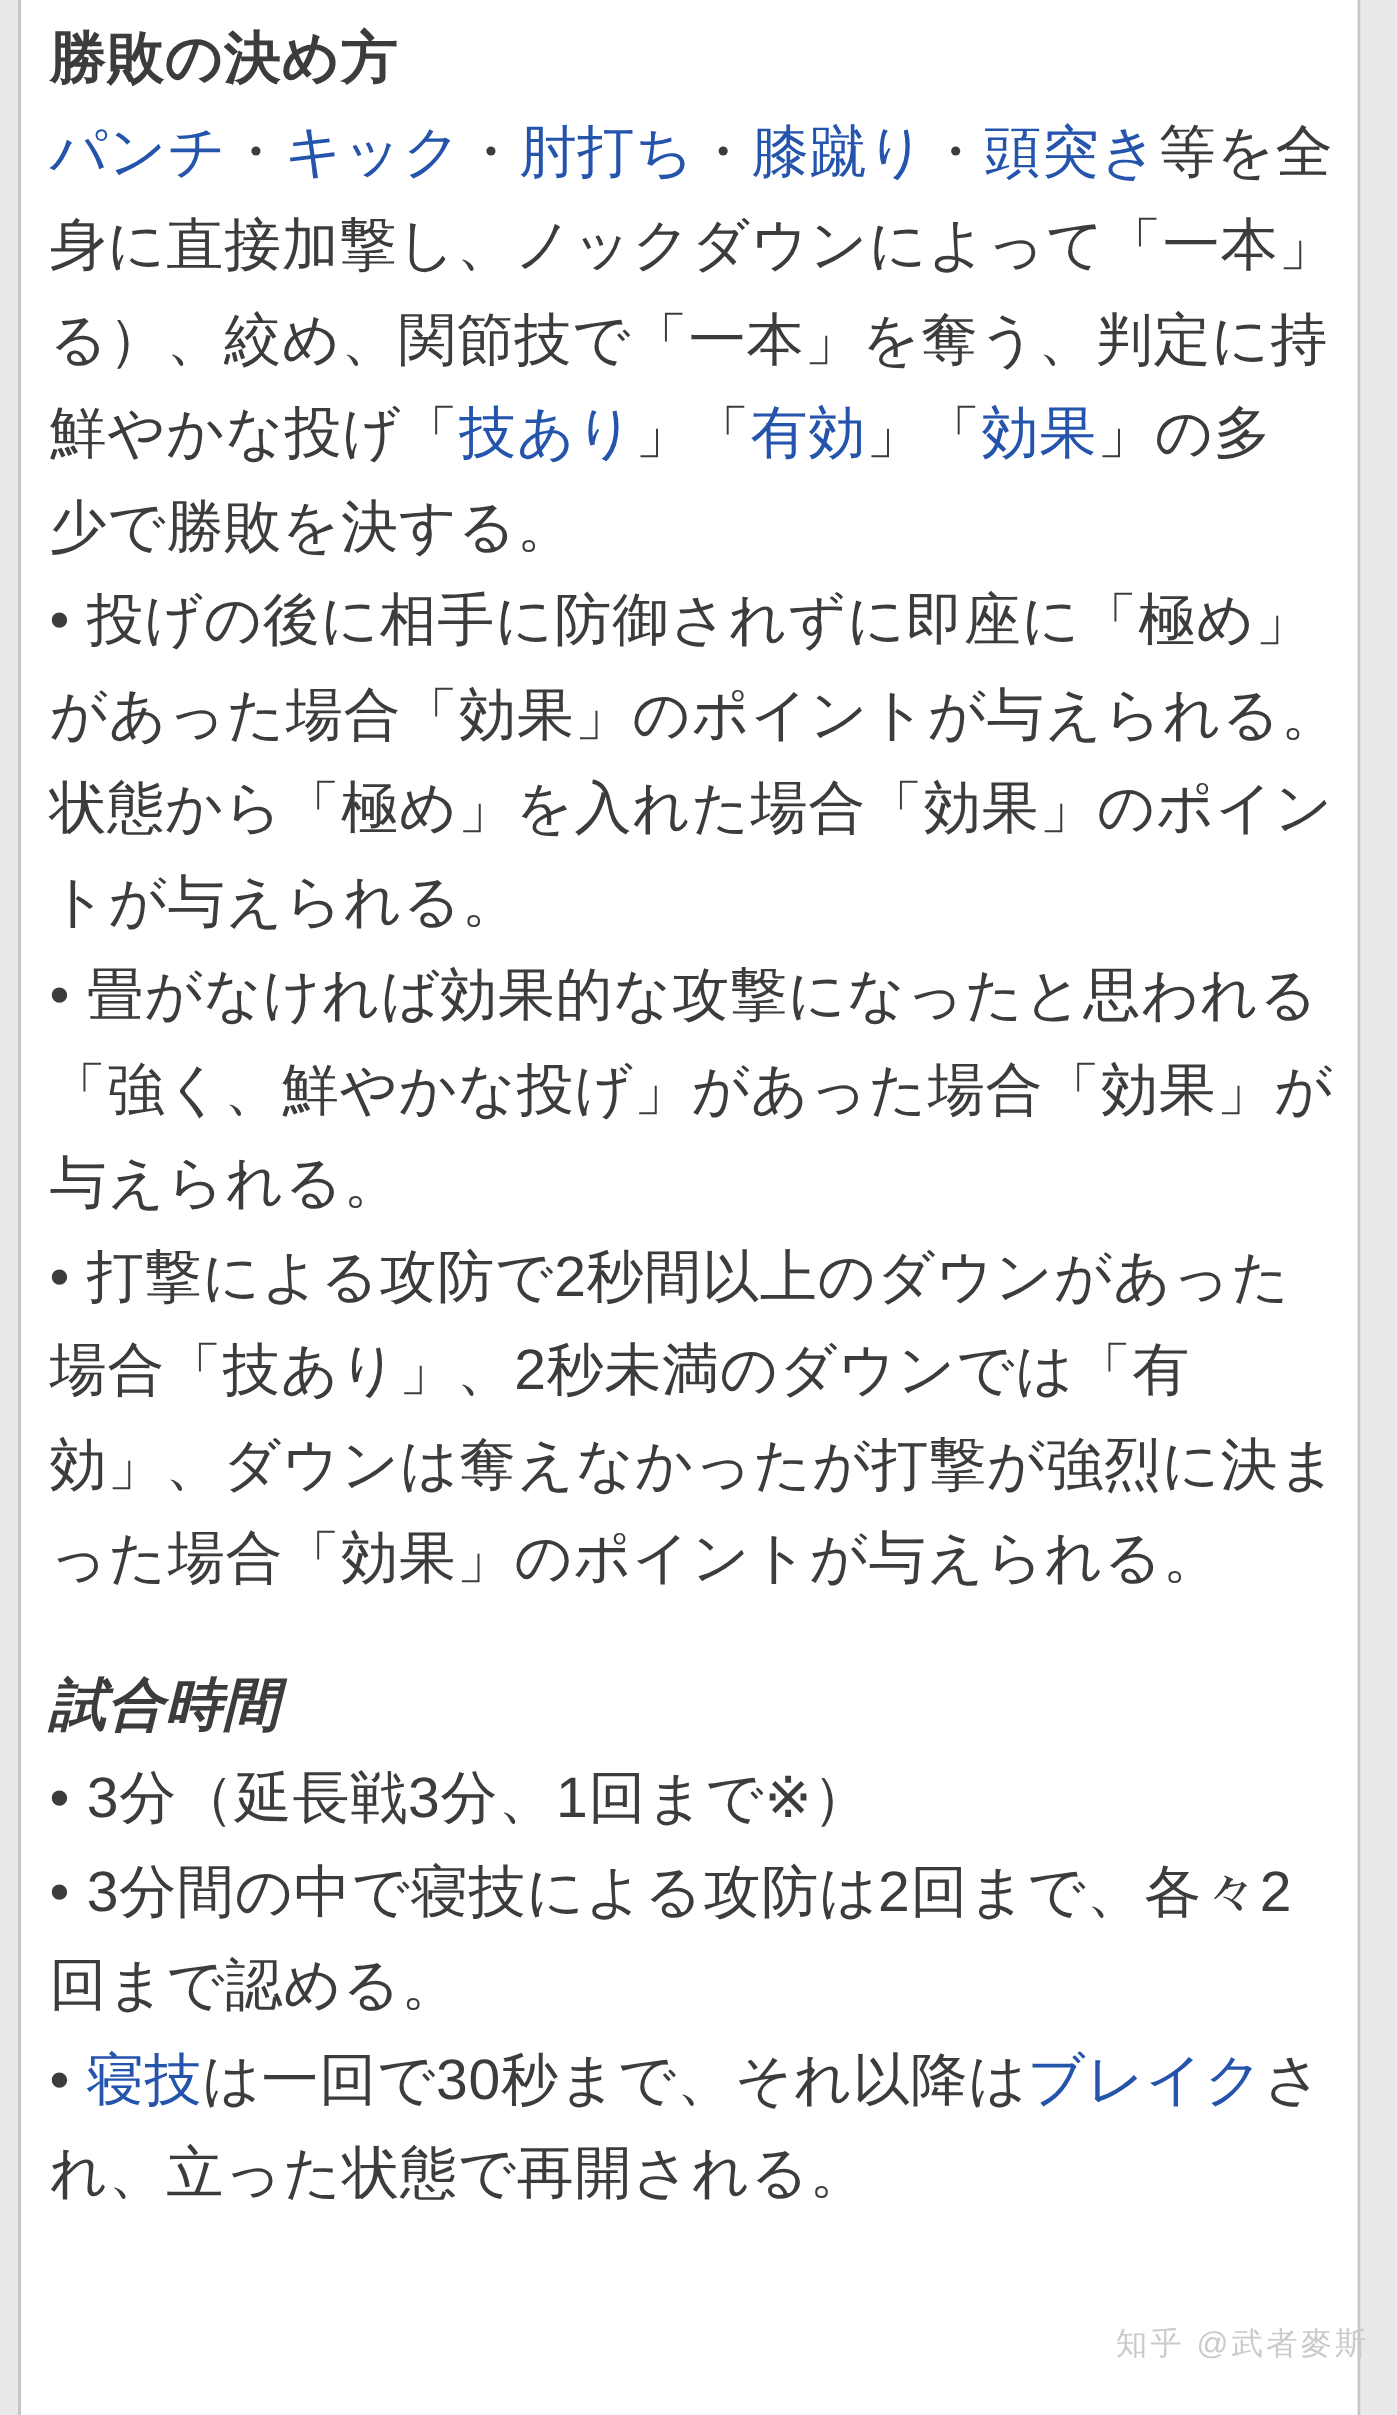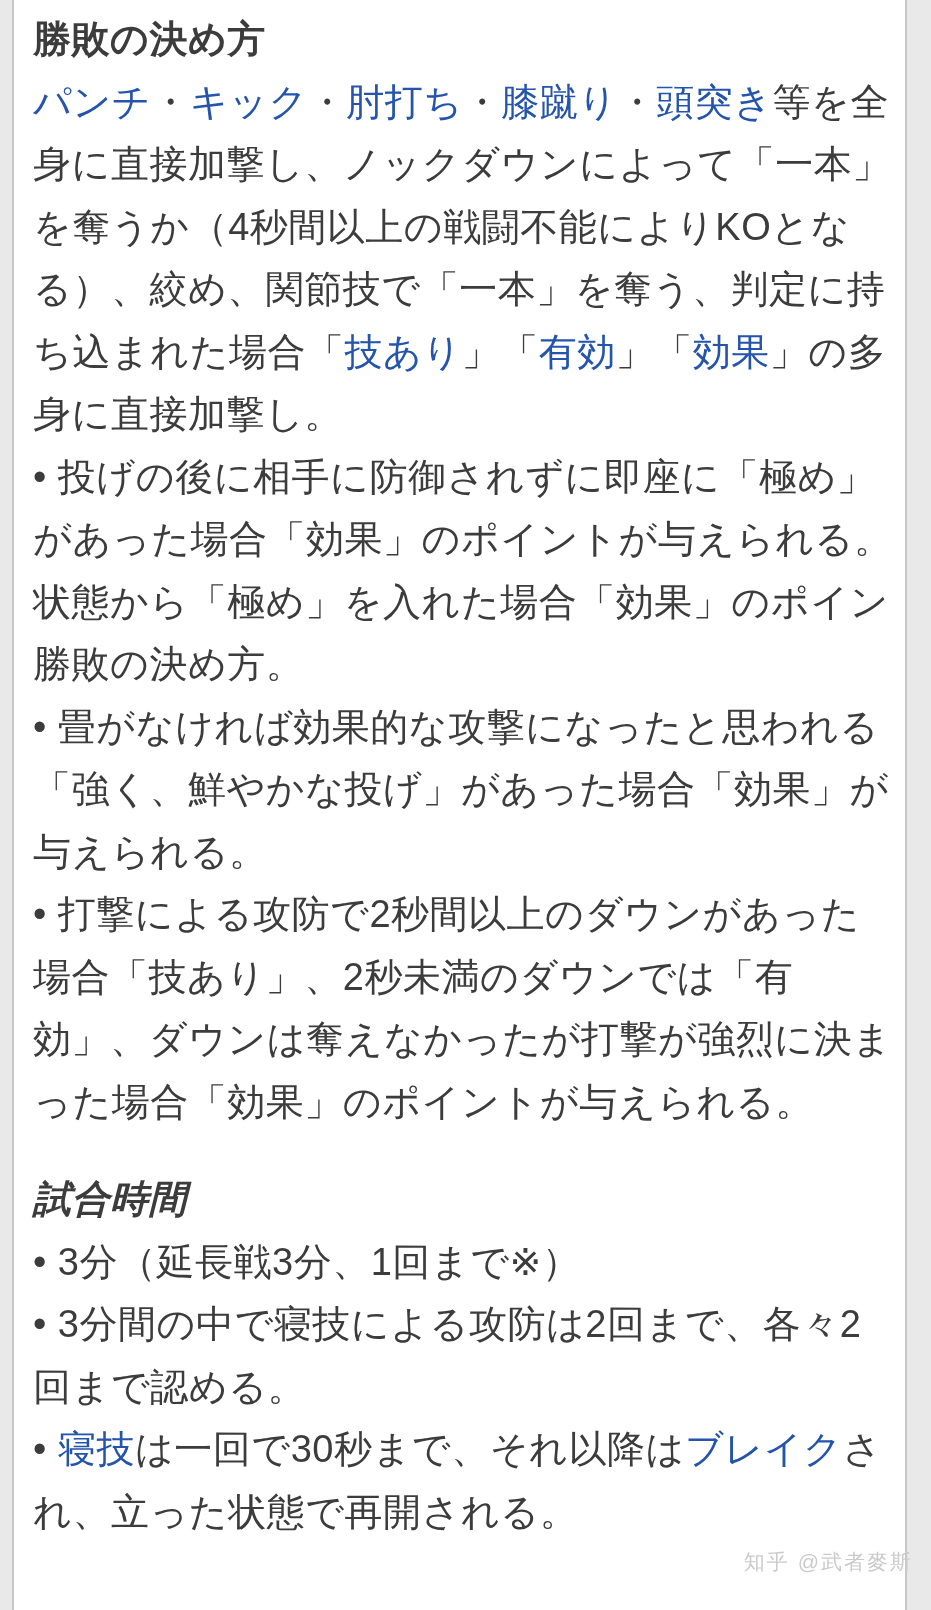--- a/index.html
+++ b/index.html
@@ -62,28 +62,27 @@
   }
 </style>
 </head>
 <body style="background: rgb(233, 233, 233);">
 
 <div class="page">
   <div id="content-root">
       <div class="line heading">勝敗の決め方</div>
       <div class="line"><a class="lnk" href="#">パンチ</a><span>・</span><a class="lnk" href="#">キック</a><span>・</span><a class="lnk" href="#">肘打ち</a><span>・</span><a class="lnk" href="#">膝蹴り</a><span>・</span><a class="lnk" href="#">頭突き</a><span>等を全</span></div>
       <div class="line"><span>身に直接加撃し、ノックダウンによって「一本」</span></div>
-      <div class="line"><span>を奪うか（4秒間以上の戦闘不能によりKOとな</span></div>
       <div class="line"><span>る）、絞め、関節技で「一本」を奪う、判定に持</span></div>
-      <div class="line"><span>ち込まれた場合「</span><a class="lnk" href="#">技あり</a><span>」「</span><a class="lnk" href="#">有効</a><span>」「</span><a class="lnk" href="#">効果</a><span>」の多</span></div>
-      <div class="line"><span>身に直接加撃し。</span></div>
+      <div class="line"><span>鮮やかな投げ「</span><a class="lnk" href="#">技あり</a><span>」「</span><a class="lnk" href="#">有効</a><span>」「</span><a class="lnk" href="#">効果</a><span>」の多</span></div>
+      <div class="line"><span>少で勝敗を決する。</span></div>
       <div class="line"><span>• 投げの後に相手に防御されずに即座に「極め」</span></div>
       <div class="line"><span>があった場合「効果」のポイントが与えられる。</span></div>
       <div class="line"><span>状態から「極め」を入れた場合「効果」のポイン</span></div>
-      <div class="line"><span>勝敗の決め方。</span></div>
+      <div class="line"><span>トが与えられる。</span></div>
       <div class="line"><span>• 畳がなければ効果的な攻撃になったと思われる</span></div>
       <div class="line"><span>「強く、鮮やかな投げ」があった場合「効果」が</span></div>
       <div class="line"><span>与えられる。</span></div>
       <div class="line"><span>• 打撃による攻防で2秒間以上のダウンがあった</span></div>
       <div class="line"><span>場合「技あり」、2秒未満のダウンでは「有</span></div>
       <div class="line"><span>効」、ダウンは奪えなかったが打撃が強烈に決ま</span></div>
       <div class="line"><span>った場合「効果」のポイントが与えられる。</span></div>
       <div class="line heading sec-gap">試合時間</div>
       <div class="line"><span>• 3分（延長戦3分、1回まで※）</span></div>
       <div class="line"><span>• 3分間の中で寝技による攻防は2回まで、各々2</span></div>

